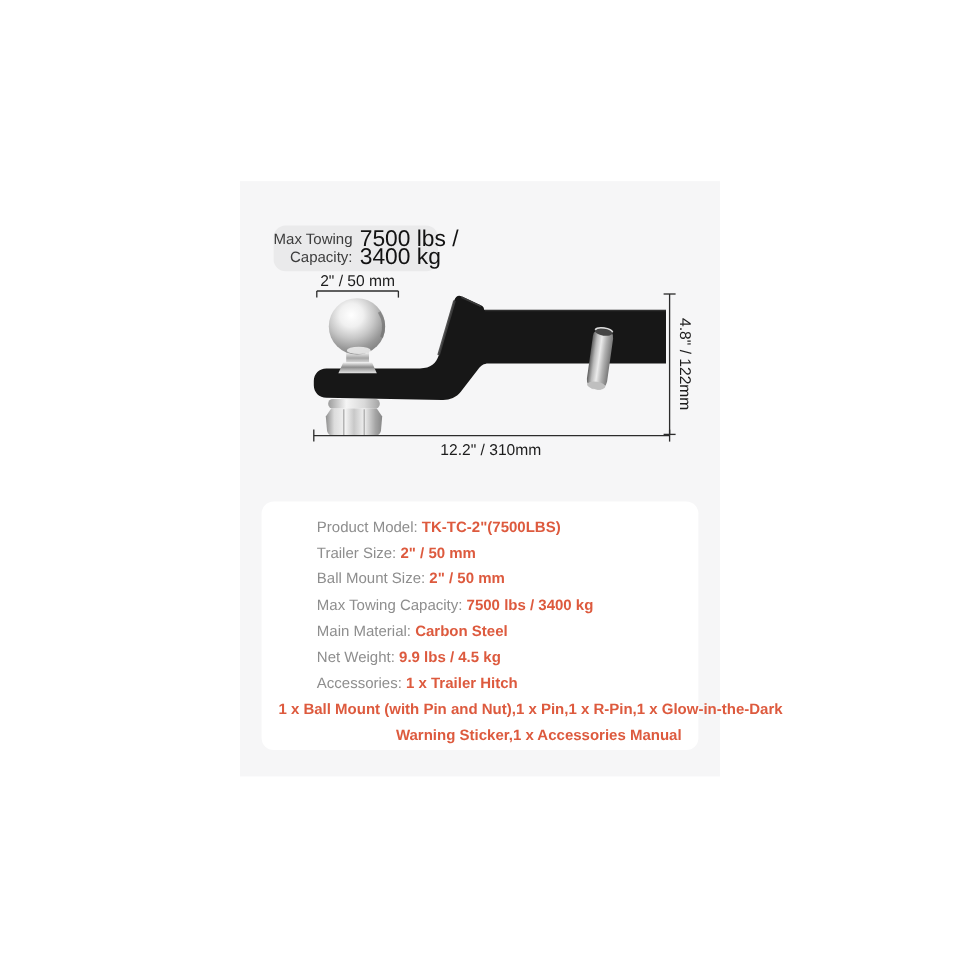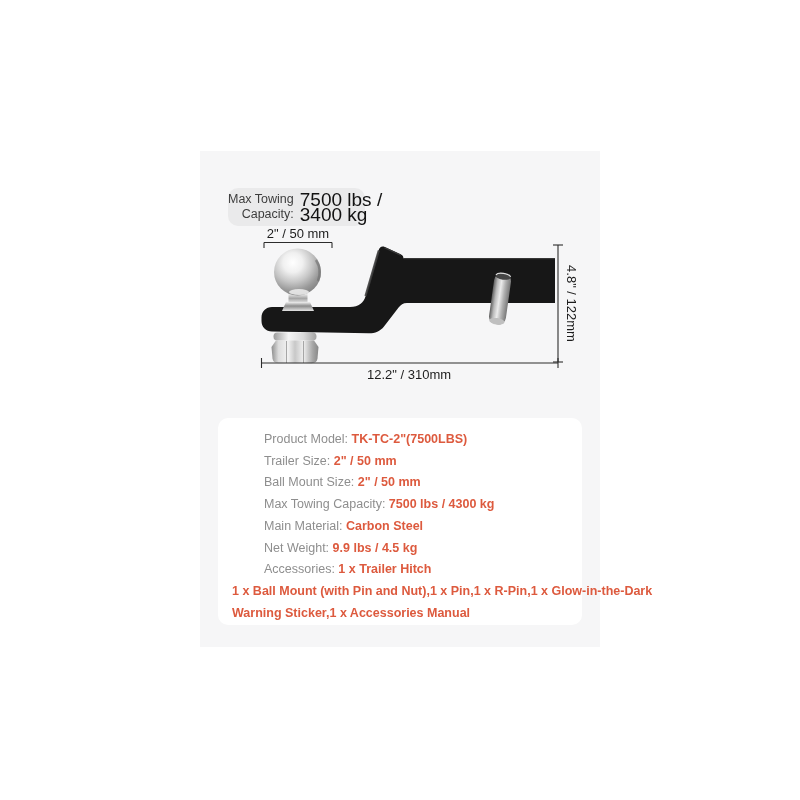--- a/index.html
+++ b/index.html
@@ -33,21 +33,21 @@
   .card{
     position:absolute;left:218px;top:418px;width:364px;height:207px;
     background:#ffffff;border-radius:10px;box-sizing:border-box;
     padding:11px 14px 0 14px;
   }
   .spec-row{
     font-size:12.5px;line-height:21.7px;white-space:nowrap;
   }
   .spec-row .label{color:#8e8e8e;font-weight:400;margin-left:32px;}
   .spec-row .value{color:#dd5a3e;font-weight:bold;}
-  .spec-row.cont{color:#dd5a3e;font-weight:bold;}
+  .spec-row.cont{color:#dd5a3e;font-weight:bold;text-align:right;}
 </style>
 </head>
 <body>
 
 <div class="stage">
 
   <div class="panel"></div>
 
   <div class="badge">
     <div class="lbl"><span>Max Towing</span><br><span>Capacity:</span></div>
@@ -149,21 +149,21 @@
         <path d="M61.5,208 V218"></path>
         <path d="M358,208 V218"></path>
     </g>
     <text x="209" y="229" text-anchor="middle">12.2" / 310mm</text>
   </svg>
 
   <div class="card">
     <div class="spec-row"><span class="label">Product Model: </span><span class="value">TK-TC-2"(7500LBS)</span></div>
     <div class="spec-row"><span class="label">Trailer Size: </span><span class="value">2" / 50 mm</span></div>
     <div class="spec-row"><span class="label">Ball Mount Size: </span><span class="value">2" / 50 mm</span></div>
-    <div class="spec-row"><span class="label">Max Towing Capacity: </span><span class="value">7500 lbs / 4300 kg</span></div>
+    <div class="spec-row"><span class="label">Max Towing Capacity: </span><span class="value">7500 lbs / 3400 kg</span></div>
     <div class="spec-row"><span class="label">Main Material: </span><span class="value">Carbon Steel</span></div>
     <div class="spec-row"><span class="label">Net Weight: </span><span class="value">9.9 lbs / 4.5 kg</span></div>
     <div class="spec-row"><span class="label">Accessories: </span><span class="value">1 x Trailer Hitch</span></div>
     <div class="spec-row cont">1 x Ball Mount (with Pin and Nut),1 x Pin,1 x R-Pin,1 x Glow-in-the-Dark</div>
     <div class="spec-row cont">Warning Sticker,1 x Accessories Manual</div>
   </div>
 
 </div>
 
 </body></html>

